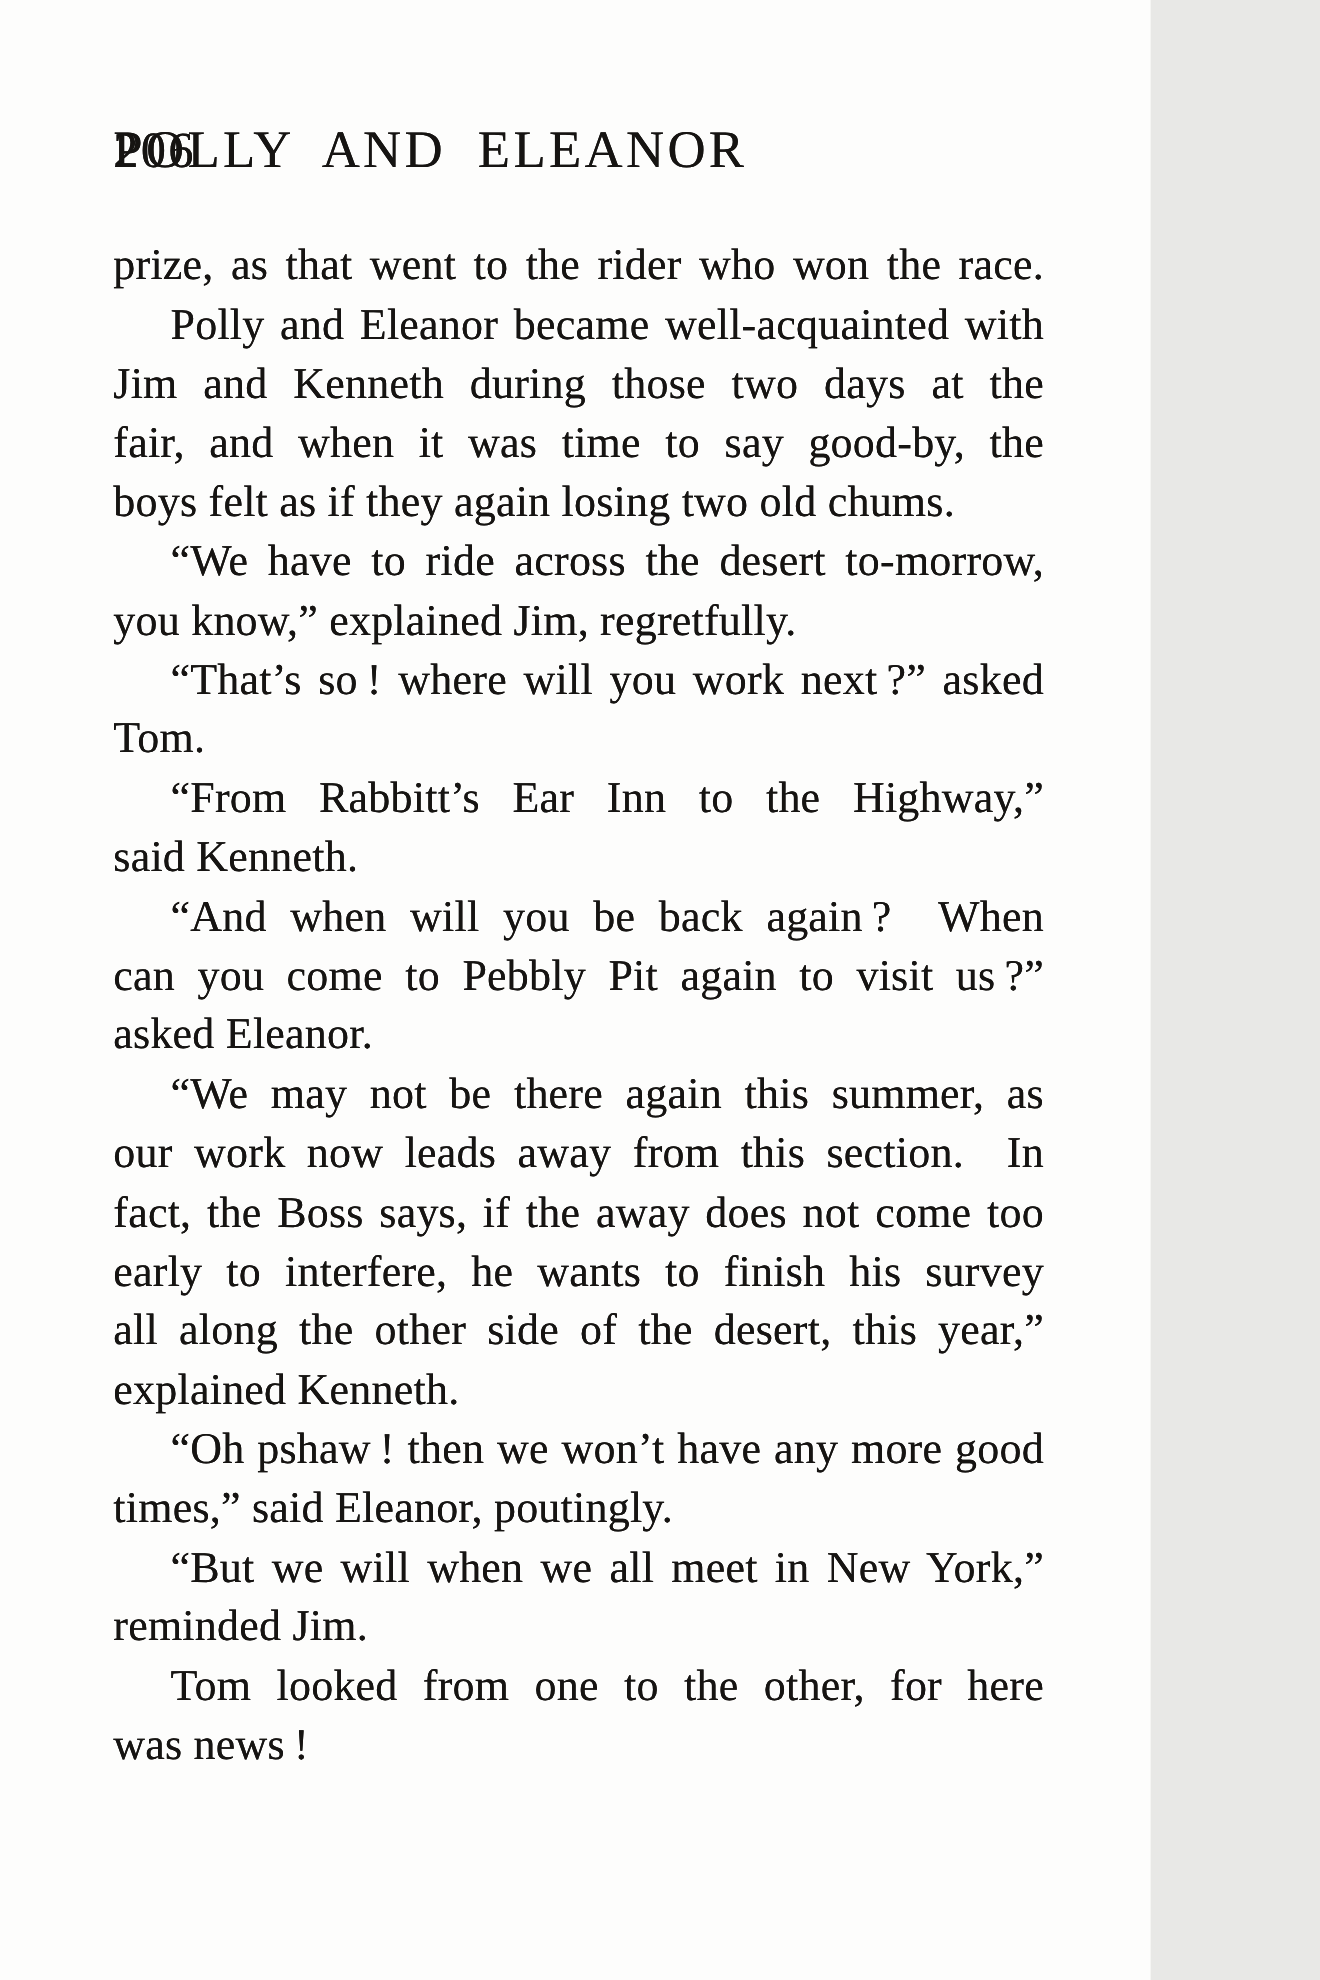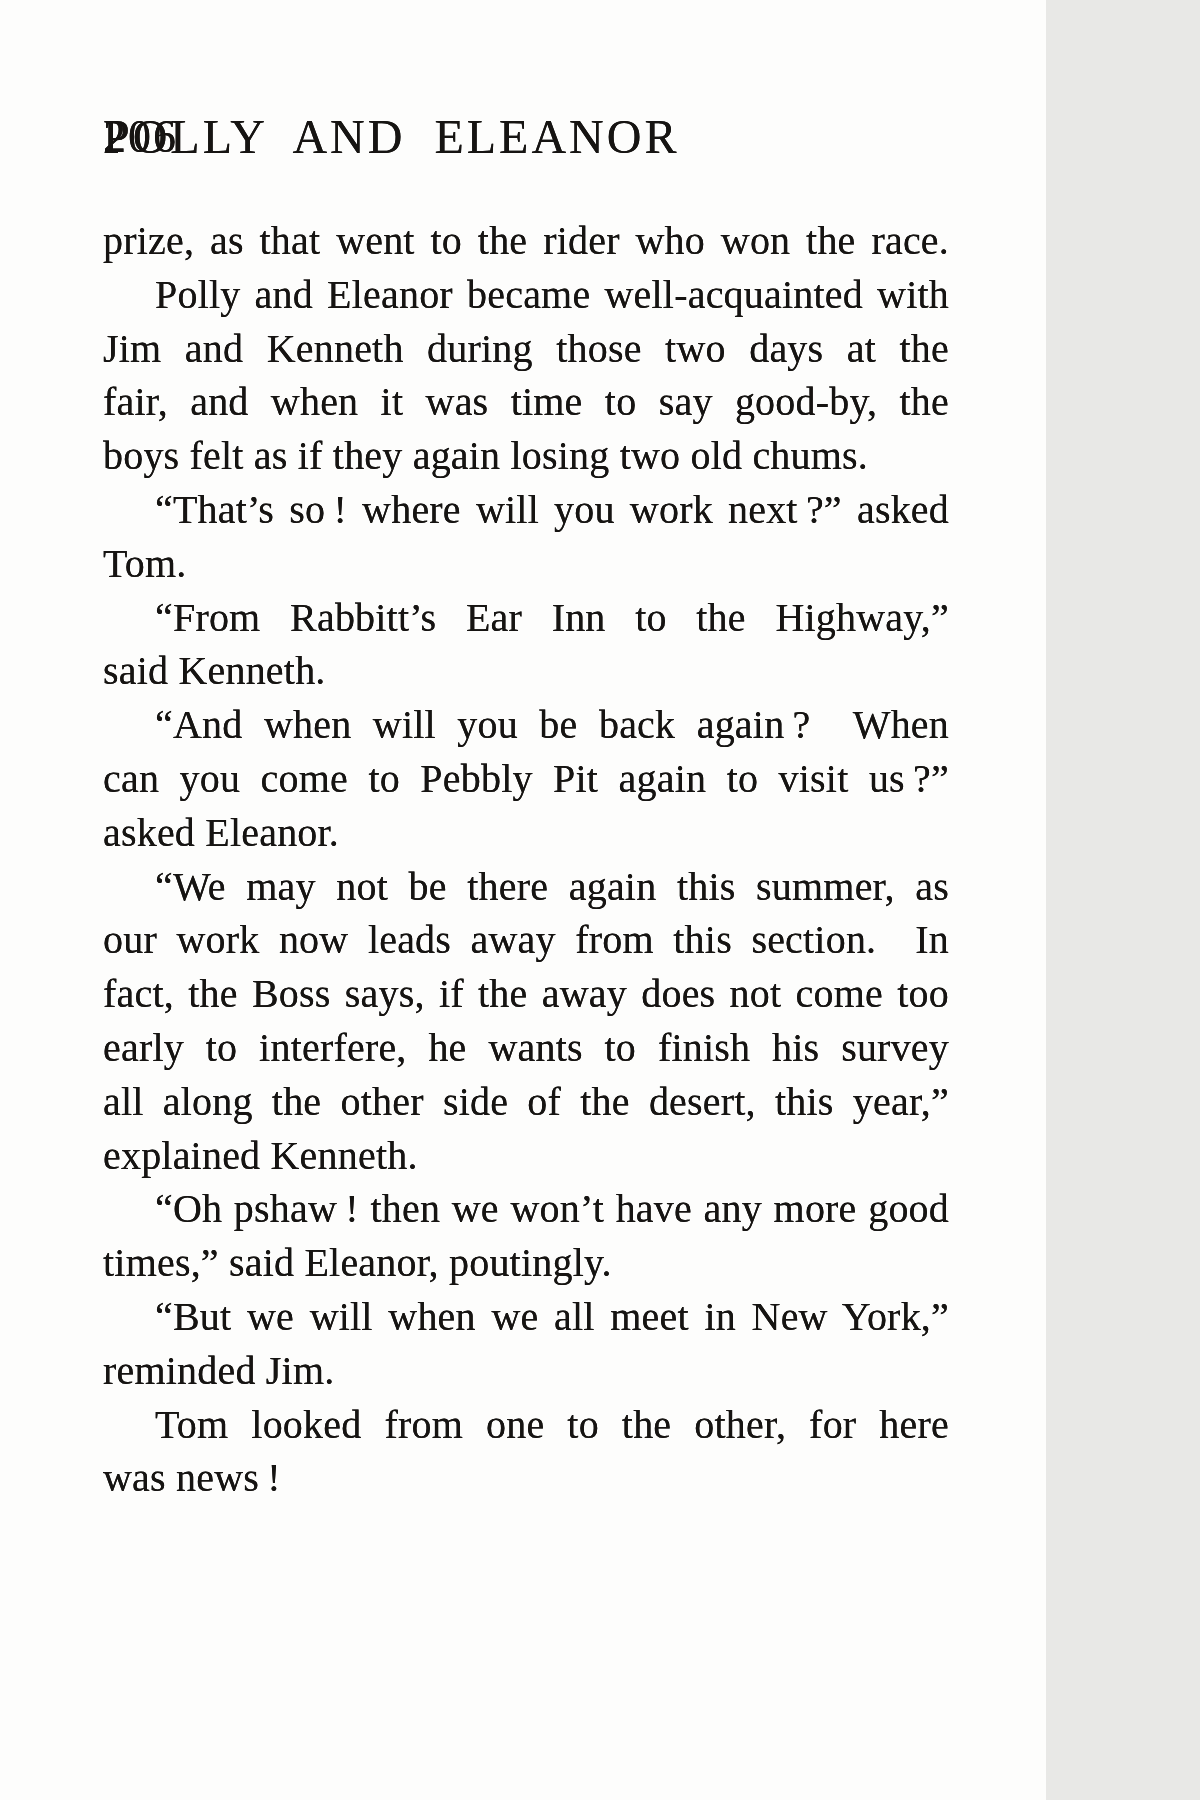--- a/index.html
+++ b/index.html
@@ -64,20 +64,22 @@
     <span class="pagenum">206</span>
     <div class="running-title">POLLY AND ELEANOR</div>
   </header>
   <main class="page-body">
 
   <div class="line justify">prize, as that went to the rider who won the race.</div>
       <div class="line indent justify">Polly and Eleanor became well-acquainted with</div>
       <div class="line justify">Jim and Kenneth during those two days at the</div>
       <div class="line justify">fair, and when it was time to say good-by, the</div>
       <div class="line">boys felt as if they again losing two old chums.</div>
+      <div class="line indent justify">“We have to ride across the desert to-morrow,</div>
+      <div class="line">you know,” explained Jim, regretfully.</div>
       <div class="line indent justify">“That’s so ! where will you work next ?” asked</div>
       <div class="line">Tom.</div>
       <div class="line indent justify">“From Rabbitt’s Ear Inn to the Highway,”</div>
       <div class="line">said Kenneth.</div>
       <div class="line indent justify">“And when will you be back again ?&nbsp; When</div>
       <div class="line justify">can you come to Pebbly Pit again to visit us ?”</div>
       <div class="line">asked Eleanor.</div>
       <div class="line indent justify">“We may not be there again this summer, as</div>
       <div class="line justify">our work now leads away from this section.&nbsp; In</div>
       <div class="line justify">fact, the Boss says, if the away does not come too</div>

